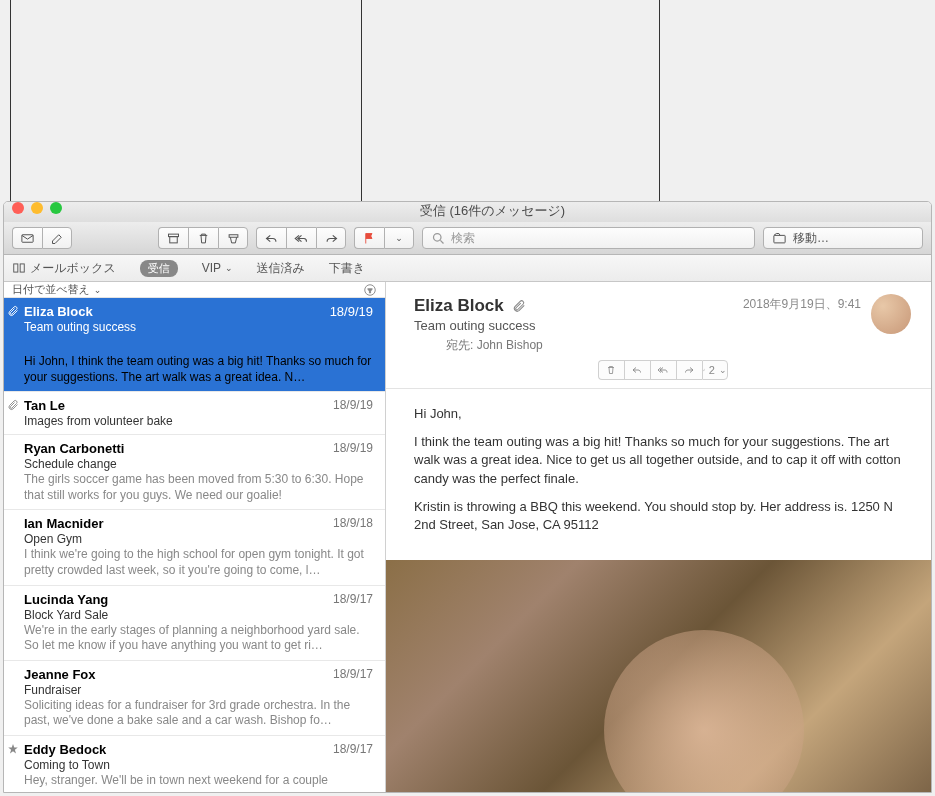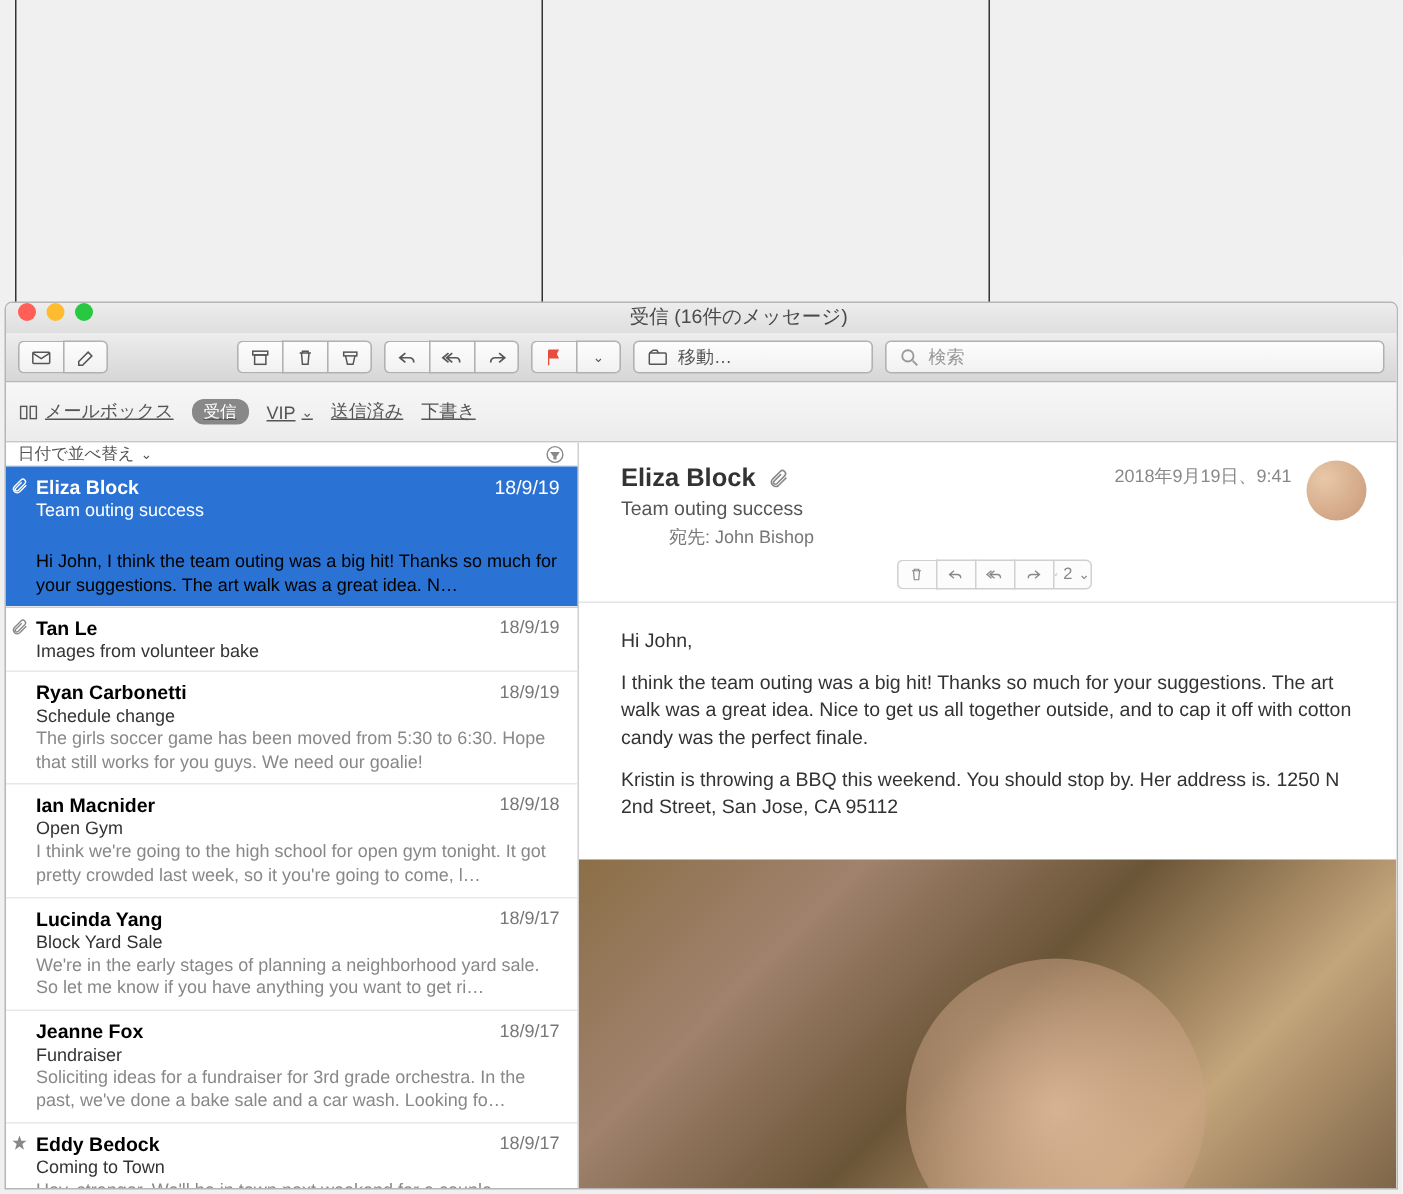--- a/index.html
+++ b/index.html
@@ -21,21 +21,21 @@
 .btn { height: 22px; min-width: 30px; border: 1px solid #b1b1b1; border-radius: 4px; background: linear-gradient(#fdfdfd,#f1f1f1); display: flex; align-items: center; justify-content: center; color: #555; font-size: 12px; }
 .btn svg { width: 15px; height: 15px; }
 .grp { display: flex; gap: 0; }
 .grp .btn { border-radius: 0; border-right-width: 0; }
 .grp .btn:first-child { border-radius: 4px 0 0 4px; }
 .grp .btn:last-child { border-radius: 0 4px 4px 0; border-right-width: 1px; }
 .move { display: flex; align-items: center; gap: 6px; min-width: 160px; padding: 0 8px; justify-content: flex-start; }
 .search { flex: 1; display: flex; align-items: center; gap: 5px; padding: 0 8px; justify-content: flex-start; }
 .search-text { color: #999; font-size: 12px; }
 
-.favbar { height: 40px; background: linear-gradient(#f7f7f7,#ececec); border-bottom: 1px solid #c7c7c7; display: flex; align-items: center; padding: 0 8px; gap: 12px; font-size: 12px; color: #555; text-decoration: underline; }
+.favbar { height: 27px; background: linear-gradient(#f7f7f7,#ececec); border-bottom: 1px solid #c7c7c7; display: flex; align-items: center; padding: 0 8px; gap: 24px; font-size: 12px; color: #555; }
 .fav-btn { display: flex; align-items: center; gap: 4px; cursor: pointer; }
 .pill { background: #888; color: #fff; padding: 1px 8px; border-radius: 8px; font-size: 11px; }
 
 .content { flex: 1; display: flex; overflow: hidden; }
 .list { width: 382px; border-right: 1px solid #d0d0d0; display: flex; flex-direction: column; background: #fff; }
 .sort { height: 20px; display: flex; align-items: center; justify-content: space-between; padding: 0 8px; font-size: 11px; color: #555; border-bottom: 1px solid #e3e3e3; }
 .sort-left { display: flex; align-items: center; gap: 4px; }
 .filter-icon { width: 14px; height: 14px; color: #888; }
 
 .msg { padding: 6px 12px 6px 20px; border-bottom: 1px solid #e8e8e8; position: relative; }
@@ -143,33 +143,33 @@
     <div class="grp">
       <div class="btn">
           <svg viewBox="0 0 24 24" fill="#e74c3c" stroke="#e74c3c" stroke-width="1.4">
             <path d="M6 4v16M6 4h10l-2 4 2 4H6"></path>
           </svg>
         </div>
       <div class="btn">
           <span class="chev">⌄</span>
         </div>
     </div>
+    <div class="btn search">
+      <svg viewBox="0 0 24 24" width="13" height="13" fill="none" stroke="#999" stroke-width="2">
+          <circle cx="10" cy="10" r="6"></circle>
+          <path d="M15 15l5 5"></path>
+        </svg>
+      <span class="search-text">検索</span>
+    </div>
     <div class="btn move">
       <svg viewBox="0 0 24 24" width="14" height="14" fill="none" stroke="currentColor" stroke-width="1.6">
           <rect x="3" y="7" width="18" height="12" rx="1"></rect>
           <path d="M3 7l4-3h4l2 3"></path>
         </svg>
       <span>移動…</span>
-    </div>
-    <div class="btn search">
-      <svg viewBox="0 0 24 24" width="13" height="13" fill="none" stroke="#999" stroke-width="2">
-          <circle cx="10" cy="10" r="6"></circle>
-          <path d="M15 15l5 5"></path>
-        </svg>
-      <span class="search-text">検索</span>
     </div>
   </div>
 
   <div class="favbar">
     <div class="fav-btn">
       <svg width="14" height="14" viewBox="0 0 24 24" fill="none" stroke="currentColor" stroke-width="1.6">
           <rect x="3" y="5" width="7" height="14"></rect>
           <rect x="14" y="5" width="7" height="14"></rect>
         </svg>
       <span>メールボックス</span>
@@ -240,21 +240,21 @@
             </div>
             <div class="subj">Block Yard Sale</div>
             <div class="prev">We're in the early stages of planning a neighborhood yard sale. So let me know if you have anything you want to get ri…</div>
           </div>
           <div class="msg">
             <div class="row1">
               <span class="from">Jeanne Fox</span>
               <span class="date">18/9/17</span>
             </div>
             <div class="subj">Fundraiser</div>
-            <div class="prev">Soliciting ideas for a fundraiser for 3rd grade orchestra. In the past, we've done a bake sale and a car wash. Looking fo…</div>
+            <div class="prev">Soliciting ideas for a fundraiser for 3rd grade orchestra. In the past, we've done a bake sale and a car wash. Bishop fo…</div>
           </div>
           <div class="msg">
             <svg class="star" viewBox="0 0 24 24" fill="currentColor">
               <path d="M12 2l2.5 7h7l-5.7 4.3L18 21l-6-4.5L6 21l2.2-7.7L2.5 9h7z"></path>
             </svg>
             <div class="row1">
               <span class="from">Eddy Bedock</span>
               <span class="date">18/9/17</span>
             </div>
             <div class="subj">Coming to Town</div>

